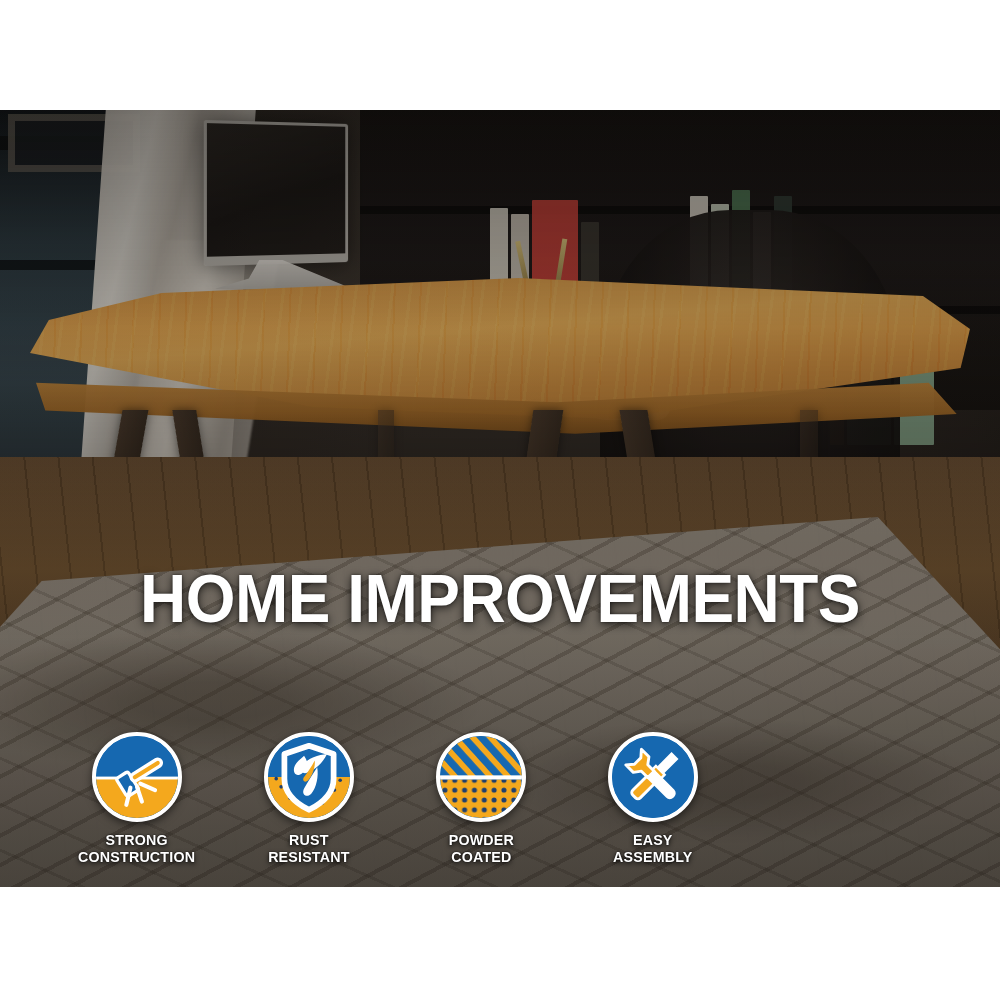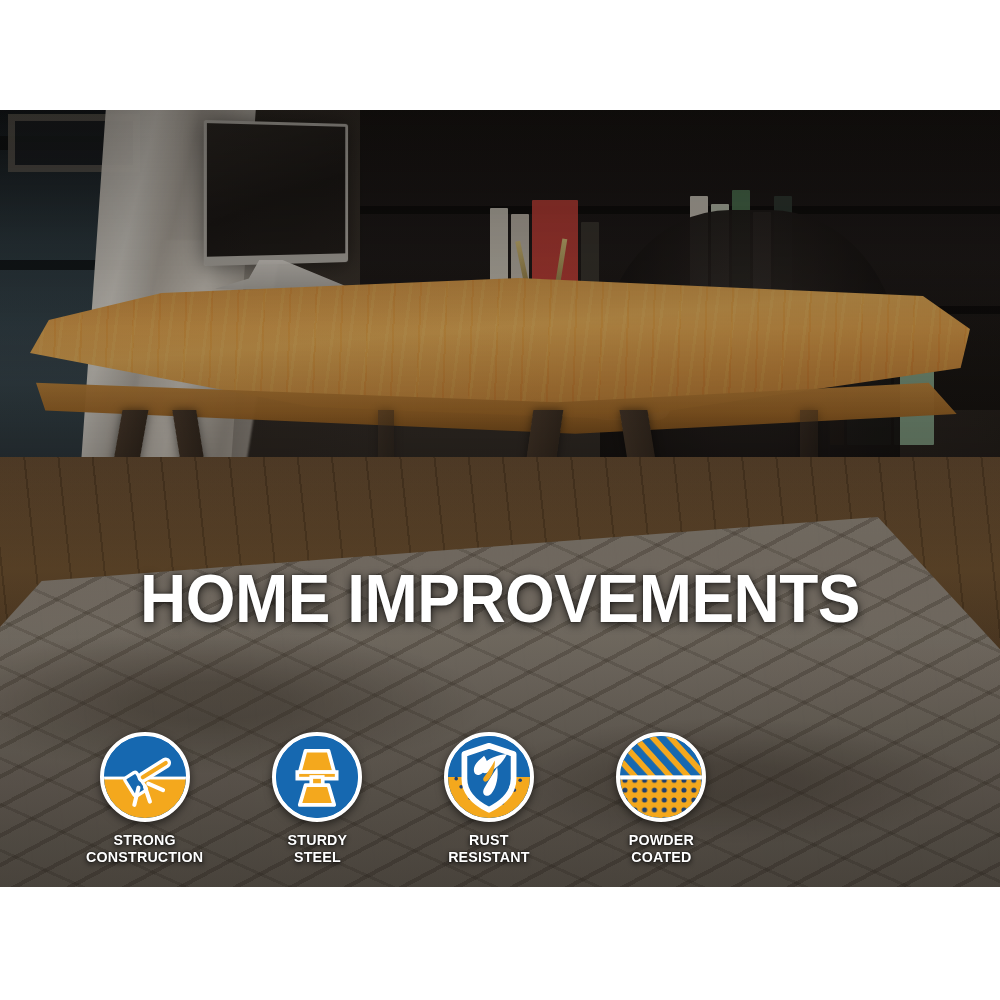--- a/index.html
+++ b/index.html
@@ -178,21 +178,21 @@
     font-size:68px;line-height:72px;font-weight:800;
     letter-spacing:-0.5px;
     transform:scaleX(.94);
     text-shadow:0 2px 10px rgba(0,0,0,.75), 0 0 3px rgba(0,0,0,.5);
     white-space:nowrap;
   }
 
   
   .features{
     position:absolute;left:0;top:622px;width:790px;
-    display:flex;justify-content:center;align-items:flex-start;gap:52px;padding-left:8px;
+    display:flex;justify-content:center;align-items:flex-start;gap:52px;
   }
   .feature{width:120px;display:flex;flex-direction:column;align-items:center;}
   .badge{
     position:relative;width:90px;height:90px;border-radius:50%;
     background:#1668b0;border:4px solid #ffffff;
     box-sizing:border-box;overflow:hidden;
     box-shadow:0 3px 8px rgba(0,0,0,.55);
   }
   .badge svg{position:absolute;left:0;top:0;width:100%;height:100%;display:block;}
   .feat-label{
@@ -297,33 +297,20 @@
               <line x1="42" y1="63" x2="37" y2="84"></line>
               <line x1="50" y1="62" x2="56" y2="80"></line>
               <line x1="54" y1="58" x2="72" y2="66"></line>
             </g>
           </svg>
         </div>
         <div class="feat-label">STRONG
 CONSTRUCTION</div>
       </div>
 
-      <div class="feature">
-        <div class="badge">
-          <svg viewBox="0 0 100 100" aria-hidden="true">
-            <circle cx="50" cy="50" r="50" fill="#1668b0"></circle>
-            <path d="M36 18 H64 L71 44 H29 Z" fill="#f4a81d" stroke="#ffffff" stroke-width="4.5" stroke-linejoin="round"></path>
-            <rect x="26" y="44" width="48" height="8" fill="#f4a81d" stroke="#ffffff" stroke-width="4.5"></rect>
-            <rect x="43" y="50" width="14" height="24" fill="#f4a81d" stroke="#ffffff" stroke-width="4.5"></rect>
-            <path d="M29 84 L36 60 H64 L71 84 Z" fill="#f4a81d" stroke="#ffffff" stroke-width="4.5" stroke-linejoin="round"></path>
-          </svg>
-        </div>
-        <div class="feat-label">STURDY
-STEEL</div>
-      </div>
 
       <div class="feature">
         <div class="badge">
           <svg viewBox="0 0 100 100" aria-hidden="true">
             <circle cx="50" cy="50" r="50" fill="#1668b0"></circle>
             <path d="M0 50 H100 V100 H0 Z" fill="#f4a81d"></path>
             <g fill="#1e3f6e">
               <circle cx="16" cy="62" r="2.2"></circle>
                 <circle cx="27" cy="76" r="2.2"></circle>
               <circle cx="45" cy="86" r="2.2"></circle>
@@ -364,16 +351,34 @@
             </defs>
             <circle cx="50" cy="50" r="50" fill="url(#stripes)" clip-path="url(#topHalf)"></circle>
             <circle cx="50" cy="50" r="50" fill="url(#dots)" clip-path="url(#botHalf)"></circle>
             <rect x="0" y="48" width="100" height="5" fill="#ffffff"></rect>
           </svg>
         </div>
         <div class="feat-label">POWDER
 COATED</div>
       </div>
 
+      <div class="feature">
+        <div class="badge">
+          <svg viewBox="0 0 100 100" aria-hidden="true">
+            <circle cx="50" cy="50" r="50" fill="#1668b0"></circle>
+            <g transform="rotate(45 50 50)">
+              <rect x="46" y="14" width="9" height="26" fill="#ffffff" stroke="#ffffff" stroke-width="3"></rect>
+              <rect x="43" y="38" width="15" height="9" fill="#f4a81d" stroke="#ffffff" stroke-width="3"></rect>
+              <rect x="44" y="45" width="13" height="38" rx="4" fill="#f4a81d" stroke="#ffffff" stroke-width="3.5"></rect>
+            </g>
+            <g transform="rotate(-45 50 50)">
+              <rect x="45" y="40" width="11" height="44" rx="5" fill="#ffffff" stroke="#ffffff" stroke-width="3"></rect>
+              <path d="M37 16 L37 29 L45 35 L45 46 H56 L56 35 L64 29 L64 16 L56 23 L50 23 L45 23 Z" fill="#f4a81d" stroke="#ffffff" stroke-width="3.5" stroke-linejoin="round"></path>
+            </g>
+          </svg>
+        </div>
+        <div class="feat-label">EASY
+ASSEMBLY</div>
+      </div>
 
     </div>
   </div>
 </div>
 
 </body></html>

